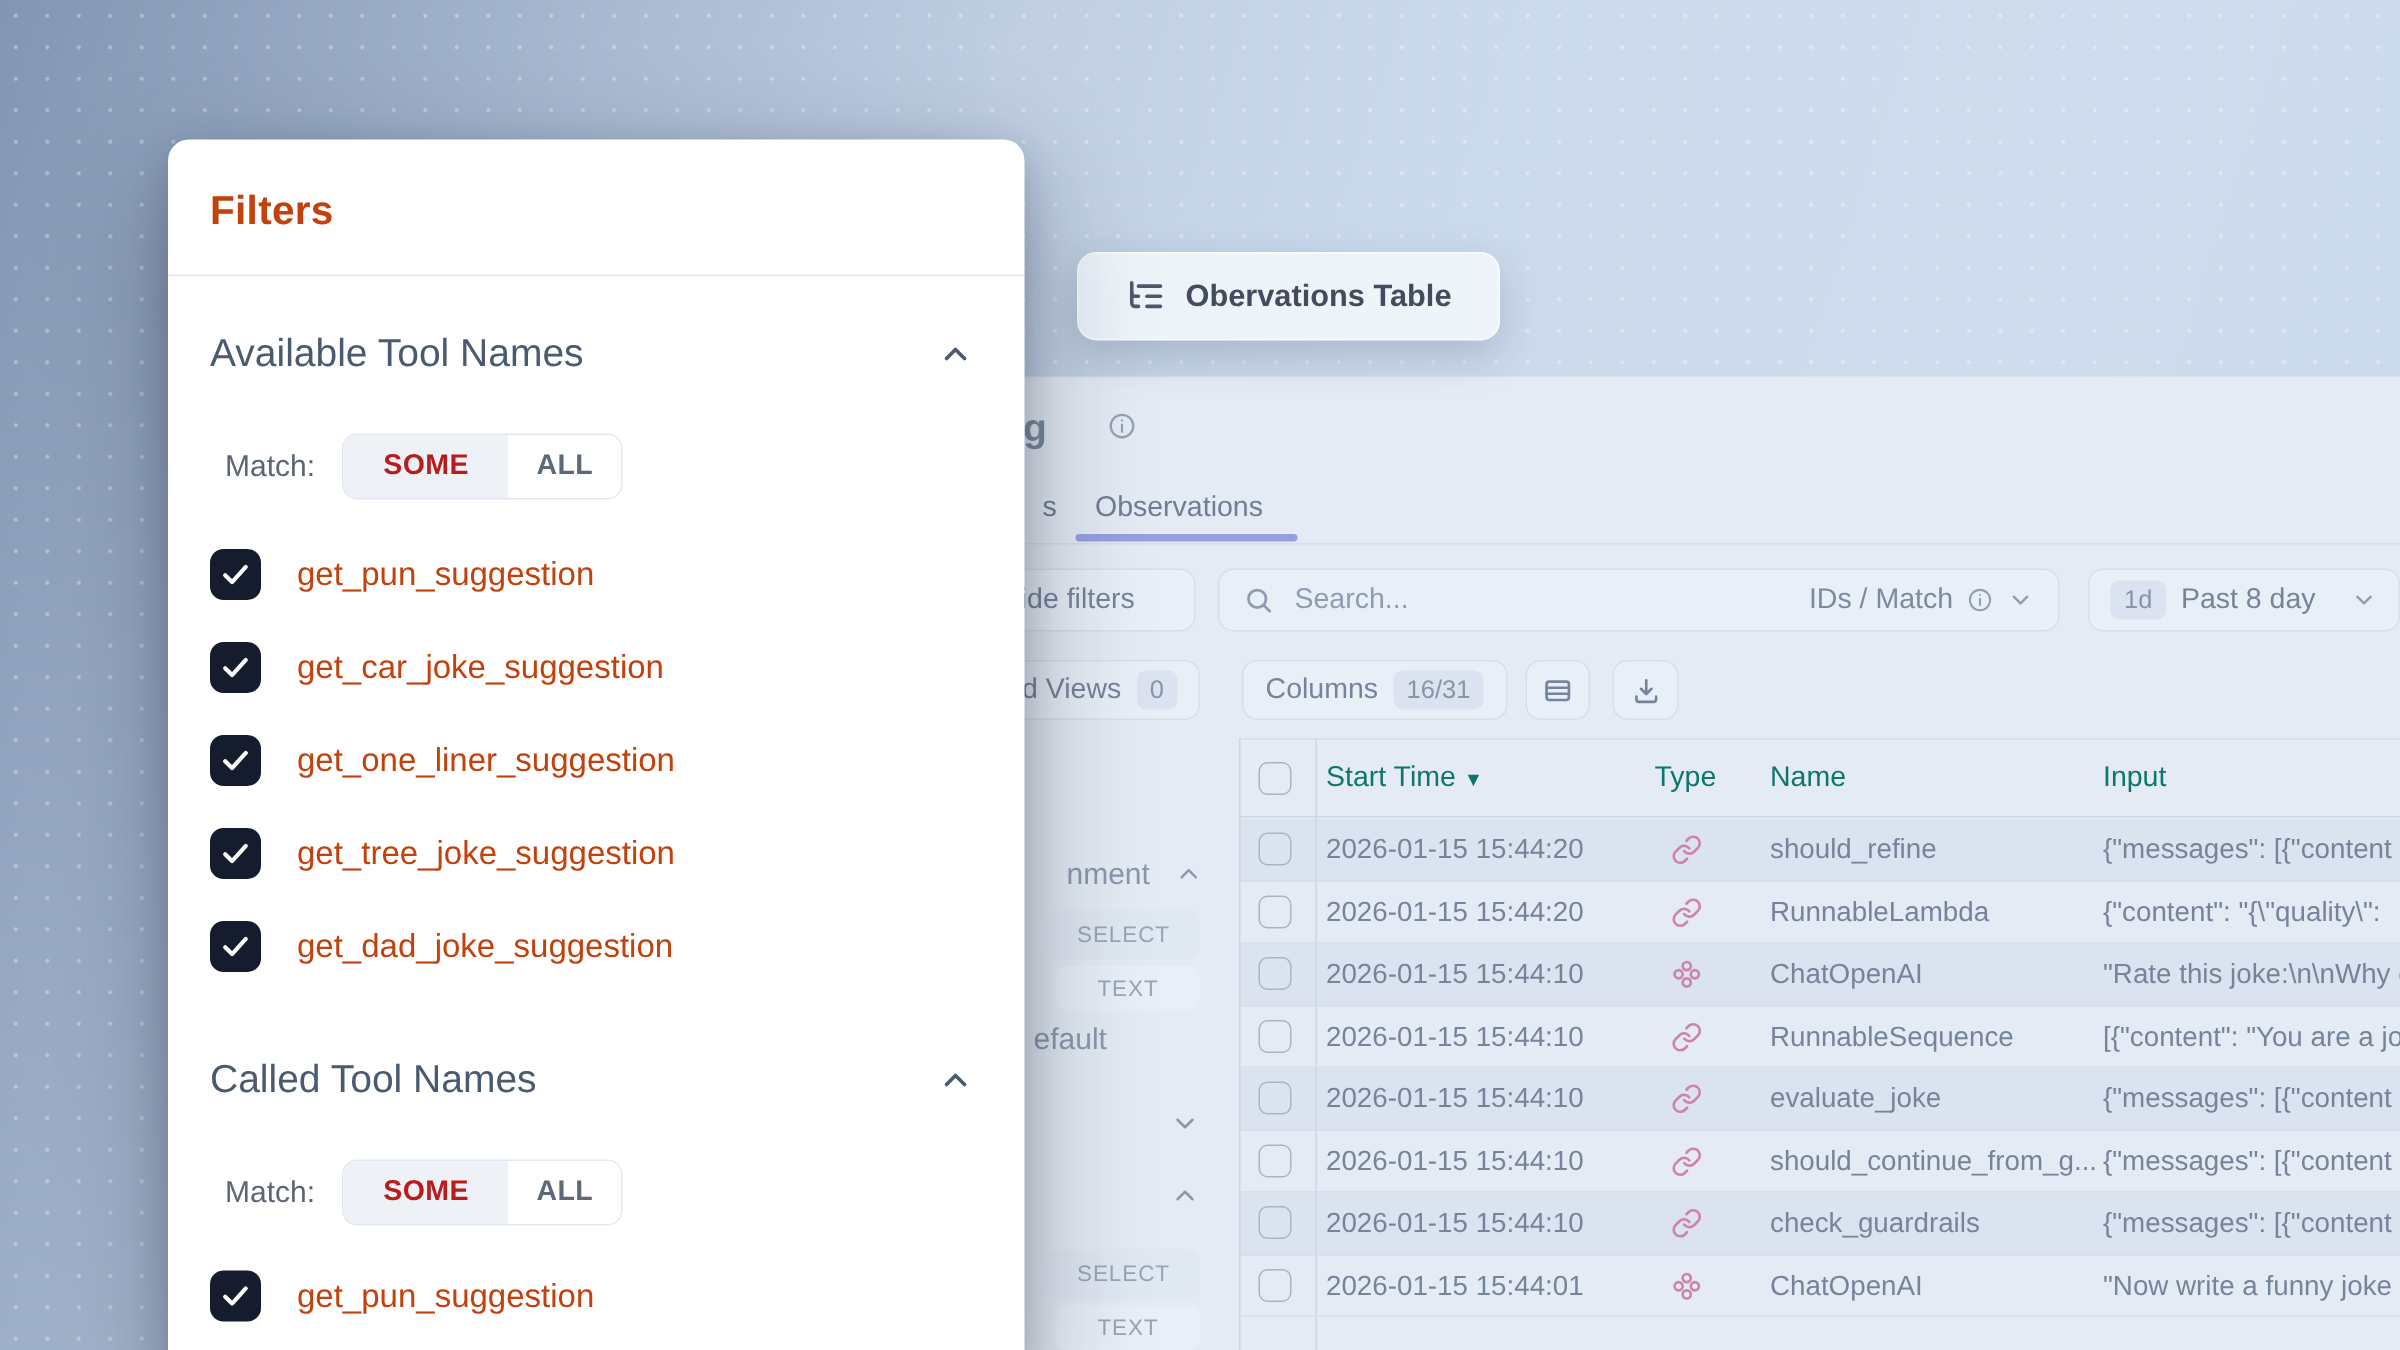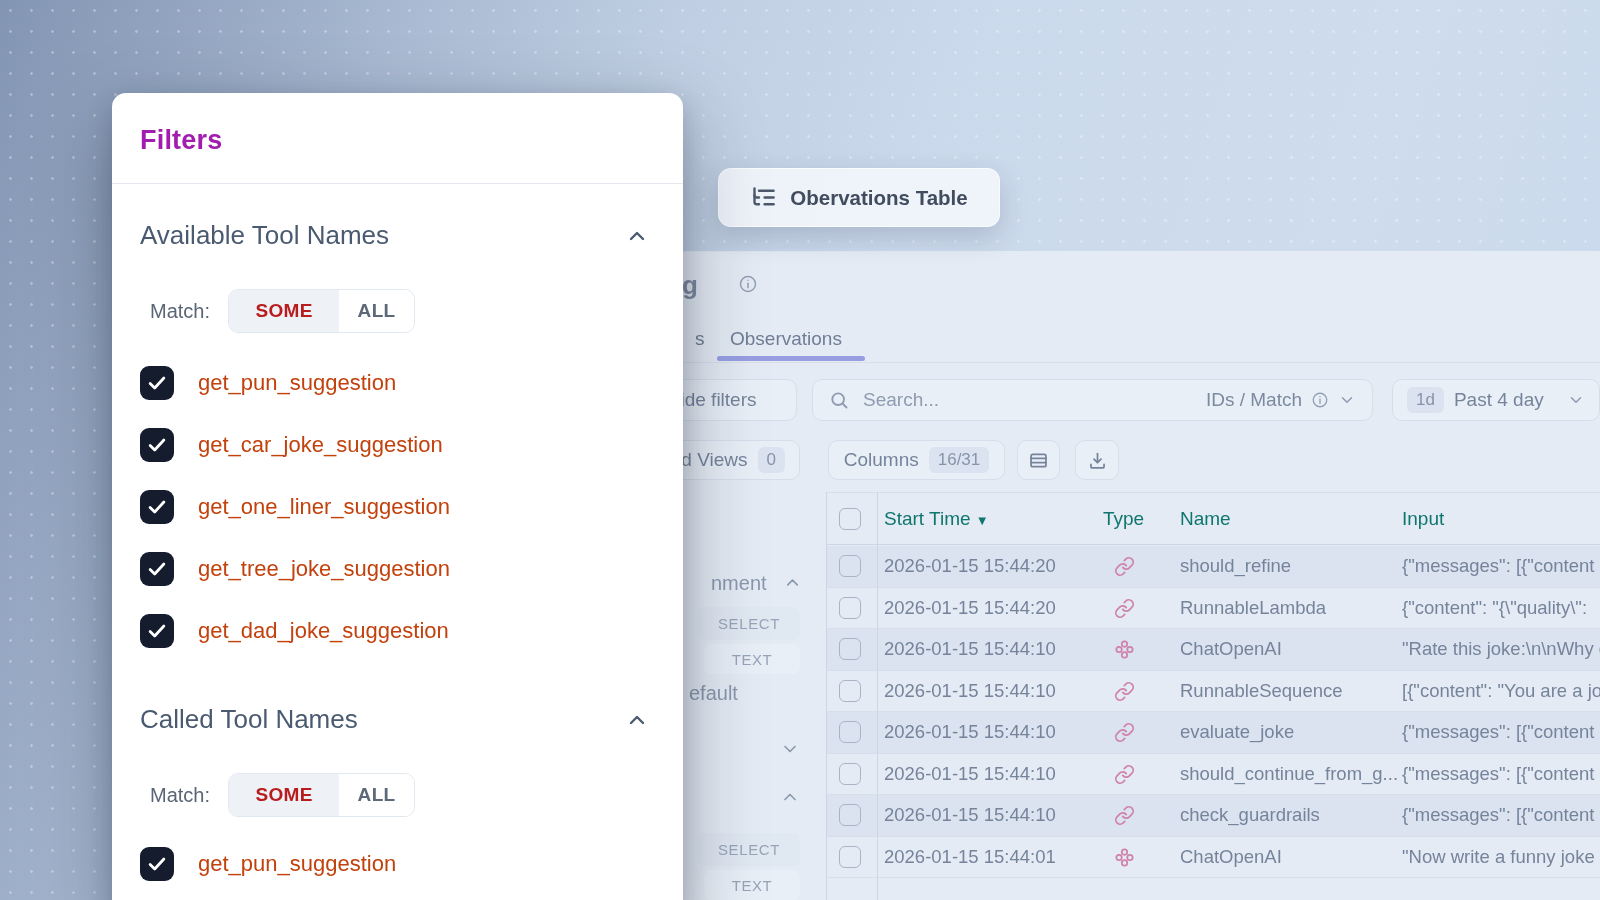--- a/index.html
+++ b/index.html
@@ -59,21 +59,21 @@
   
   .tooltip { position:absolute; left:718px; top:168px; width:282px; height:59px; border-radius:13px;
     background:rgba(239,244,250,0.97); border:1px solid rgba(255,255,255,0.7);
     box-shadow:0 10px 28px rgba(30,41,59,0.18); display:flex; align-items:center; justify-content:center; gap:13px; }
   .tooltip .tt-label { font-size:20.5px; font-weight:700; color:#414c5e; }
 
   
   .modal { position:absolute; left:112px; top:93px; width:571px; height:830px; background:#ffffff;
     border-radius:14px; box-shadow:0 30px 80px rgba(15,23,42,0.35), 0 8px 24px rgba(15,23,42,0.18);
     padding:32px 28px 0 28px; }
-  .m-title { font-size:27px; font-weight:700; color:#a21caf; letter-spacing:0.2px; }
+  .m-title { font-size:27px; font-weight:700; color:#c2410c; letter-spacing:0.2px; }
   .m-divider { height:1px; background:#e5e9ef; margin:27px -28px 0 -28px; }
   .sec-head { margin-top:36px; display:flex; align-items:center; justify-content:space-between; cursor:pointer; }
   .sec-title { font-size:26px; font-weight:500; color:#4a5a70; }
   .match-row { margin-top:38px; display:flex; align-items:center; }
   .match-label { font-size:20px; color:#5b6675; margin-left:10px; }
   .seg { margin-left:18px; display:flex; height:44px; border:1px solid #e2e8f0; border-radius:10px; overflow:hidden; background:#fff; }
   .seg .opt { display:flex; align-items:center; justify-content:center; font-size:19px; letter-spacing:0.3px; }
   .seg .opt.some { width:110px; background:#eef1f6; color:#b91c1c; font-weight:700; }
   .seg .opt.all { width:75px; background:#ffffff; color:#5d6878; font-weight:600; }
   .opts { margin-top:33px; display:flex; flex-direction:column; gap:28px; }
@@ -130,21 +130,21 @@
         <span style="width:18px;height:18px;color:#8e9bb0;">
           <svg viewBox="0 0 24 24" class="icon-stroke">
               <polyline points="6 9 12 15 18 9"></polyline>
             </svg>
         </span>
       </div>
     </div>
 
     <div class="wbtn" style="left:1052px; top:127px; width:208px; justify-content:flex-start; padding:0 14px;">
       <span class="wbadge">1d</span>
-      <span>Past 4 day</span>
+      <span>Past 8 day</span>
       <span style="width:18px;height:18px;color:#8e9bb0;margin-left:auto;">
         <svg viewBox="0 0 24 24" class="icon-stroke">
             <polyline points="6 9 12 15 18 9"></polyline>
           </svg>
       </span>
     </div>
 
     <div class="wbtn" style="left:300px; top:188px; width:160px; height:40px; justify-content:flex-end; padding-right:14px;">
       <span>d Views</span>
       <span class="wbadge">0</span>

